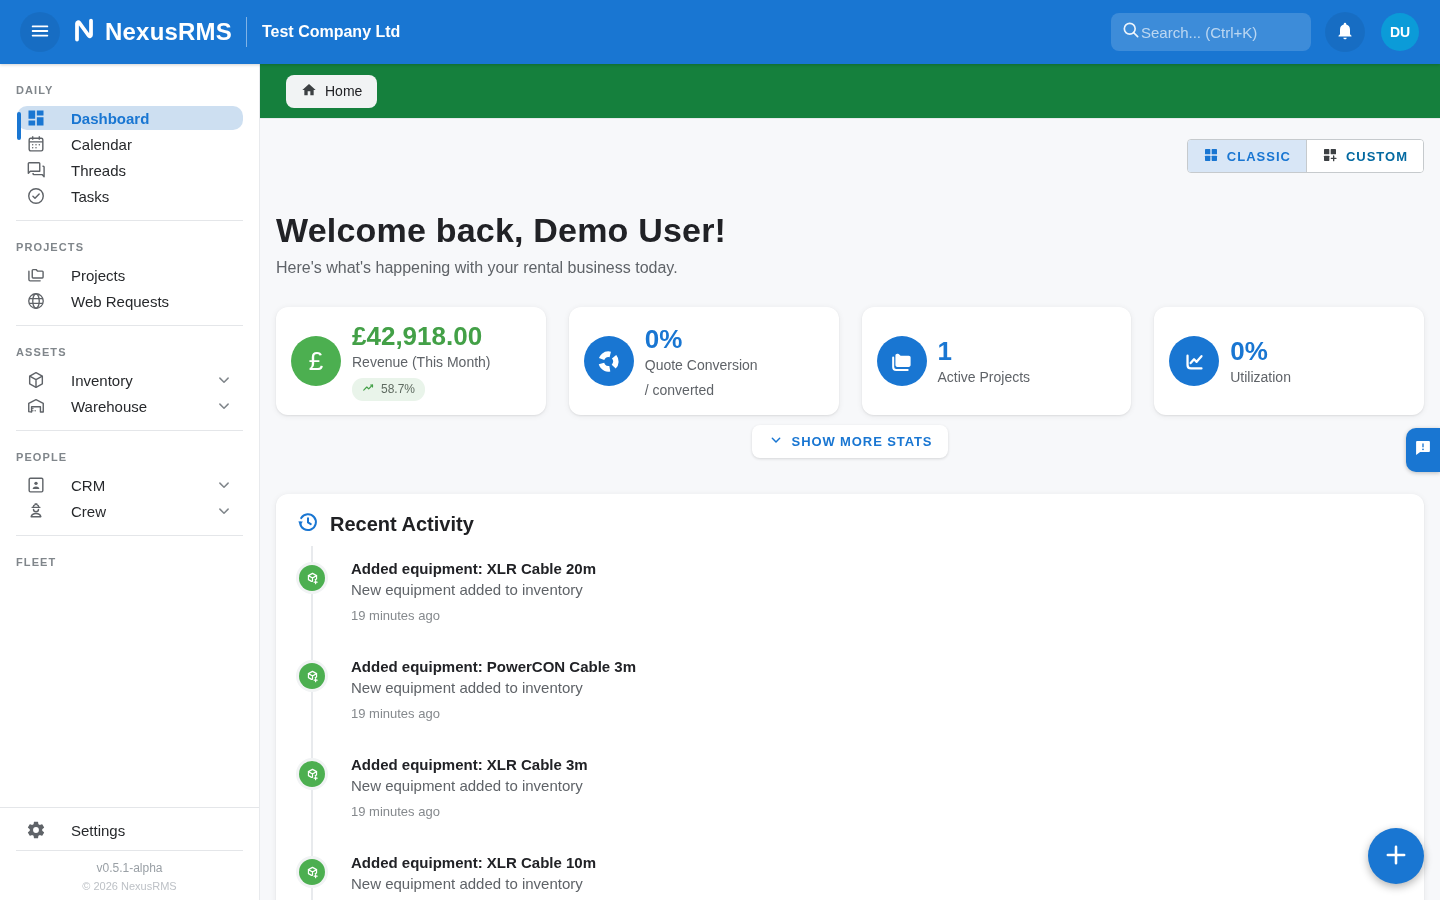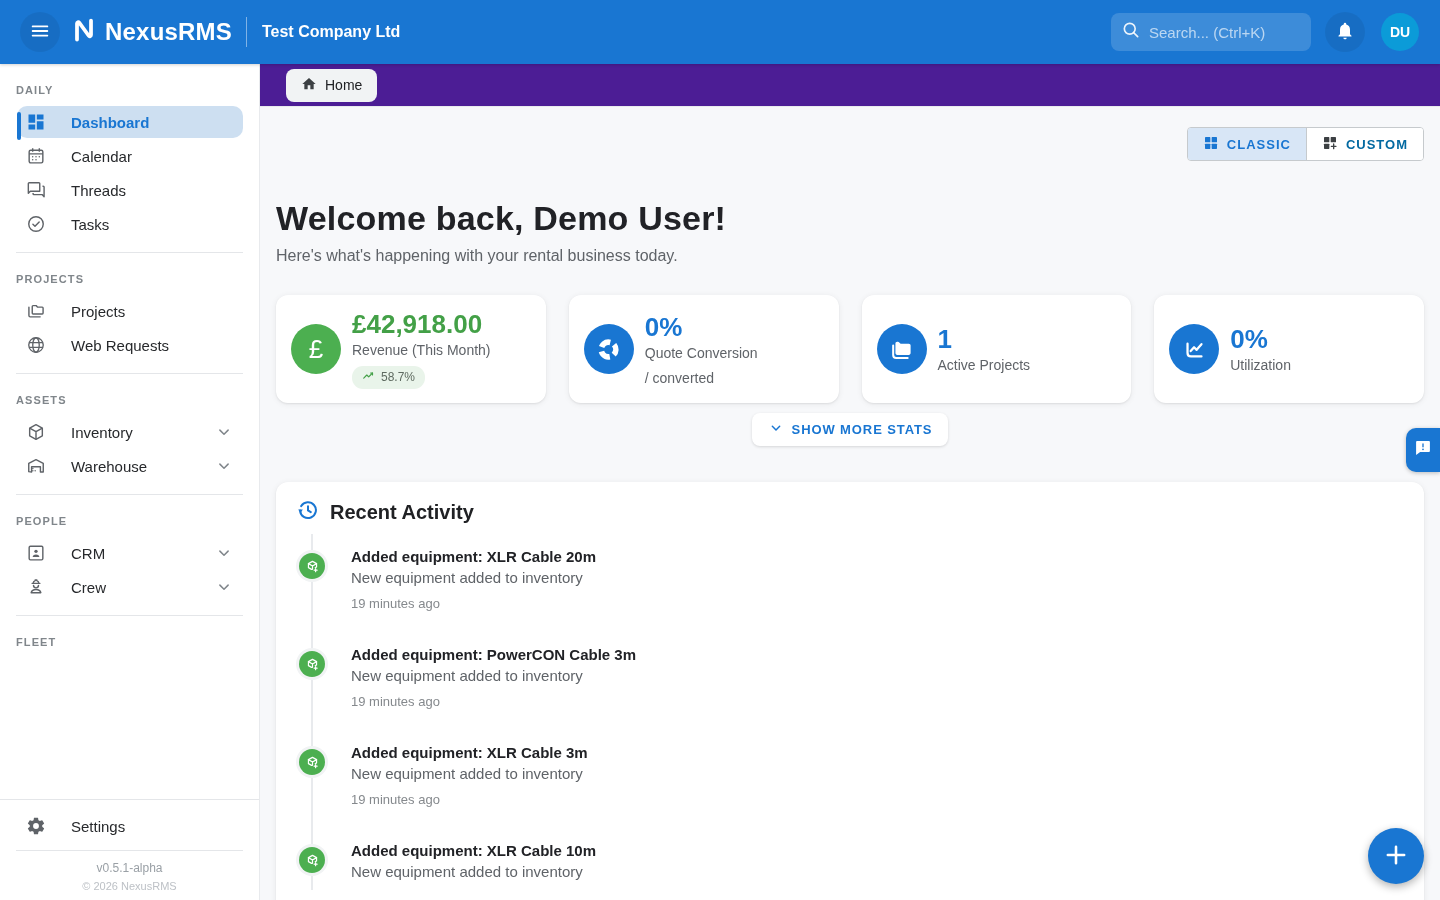--- a/index.html
+++ b/index.html
@@ -11,51 +11,51 @@
             display:flex; align-items:center; padding:0 21px 0 20px; z-index:30;
             box-shadow:0 1px 3px rgba(0,0,0,.18);justify-content:flex-end; }
   .icon-btn-circle { width:40px; height:40px; border-radius:50%; display:flex; align-items:center; justify-content:center;
             background:rgba(0,0,0,.07); border:none; cursor:pointer; flex:0 0 auto; }
   .logo-wrap { display:flex; align-items:center; gap:6px; margin-left:9px; }
   .app-name { color:#fff; font-size:24px; font-weight:700; letter-spacing:.2px; }
   .topbar-divider { width:1px; height:30px; background:rgba(255,255,255,.45); margin:0 15px 0 14px; }
   .company-name { color:#fff; font-size:16px; font-weight:600; }
   .topbar-spacer { flex:1; }
   .search-box { width:200px; height:38px; background:rgba(255,255,255,.16); border-radius:8px;
-            display:flex; align-items:center; padding:0 10px; gap:8px;margin-left:16px; }
+            display:flex; align-items:center; padding:0 10px; gap:0;margin-left:16px; }
   .search-box input { background:transparent; border:none; outline:none; color:#fff; font-size:15px; width:150px;
             font-family:"Liberation Sans", sans-serif; }
   .search-box input::placeholder { color:rgba(255,255,255,.65); }
   .bell-btn { margin-left:14px; }
   .avatar { width:38px; height:38px; border-radius:50%; background:#0b9bd8; color:#fff; font-size:14px; font-weight:700;
             display:flex; align-items:center; justify-content:center; margin-left:16px; cursor:pointer; }
 
   
   .sidebar { position:absolute; top:64px; left:0; width:260px; height:836px; background:#fff;
             border-right:1px solid #e8eaed; z-index:20; overflow:hidden; }
   .nav-section { font-size:11px; font-weight:700; letter-spacing:1.1px; color:#80868b; padding:20px 16px 8px; }
-  .nav-item { height:32px; margin:2px 16px 2px 17px; border-radius:10px; display:flex; align-items:center;
+  .nav-item { height:24px; margin:2px 16px 2px 17px; border-radius:10px; display:flex; align-items:center;
             padding:0 10px 0 9px; cursor:pointer; position:relative; }
   .nav-icon { width:20px; height:20px; color:#5f6368; display:flex; align-items:center; justify-content:center; flex:0 0 auto; }
   .nav-label { font-size:15px; color:#27292c; margin-left:25px; font-weight:500; }
   .nav-chevron { margin-left:auto; display:flex; }
   .nav-item.active { background:#cddff1; }
   .nav-item.active::before { content:""; position:absolute; left:0; top:6px; width:4px; height:28px; border-radius:3px; background:#1976d2; }
   .nav-item.active .nav-icon { color:#1976d2; }
   .nav-item.active .nav-label { color:#1976d2; font-weight:700; }
   .nav-divider { height:1px; background:#e4e6e9; margin:12px 16px 0; }
   .sidebar-footer { position:absolute; bottom:0; left:0; width:100%; background:#fff; border-top:1px solid #e4e6e9; padding-top:8px; }
   .sidebar-footer .nav-divider { margin-top:8px; }
   .version-block { text-align:center; padding:10px 0 8px; }
   .version { font-size:12px; color:#9aa0a6; }
   .copyright { font-size:11px; color:#bdc1c6; margin-top:5px; }
 
   
   .main { position:absolute; top:64px; left:260px; width:1180px; height:836px; background:#f7f8fa; }
-  .breadcrumb-bar { height:43px; background:#4c1d95; border-bottom:1px solid #e8eaed; display:flex; align-items:center; padding-left:26px; }
+  .breadcrumb-bar { height:55px; background:#15803d; border-bottom:1px solid #e8eaed; display:flex; align-items:center; padding-left:26px; }
   .crumb { display:flex; align-items:center; gap:8px; background:#f1f3f4; border-radius:8px; padding:7px 15px;
             font-size:14px; font-weight:500; color:#202124; cursor:pointer; }
   .content { padding:20px 16px 0; }
 
   .toggle-row { display:flex; justify-content:flex-end; }
   .toggle-group { display:flex; border:1px solid #c6cacd; border-radius:4px; overflow:hidden; background:#fff; }
   .toggle-btn { display:flex; align-items:center; gap:8px; padding:0 15px; height:32px; font-size:13px; font-weight:700;
             letter-spacing:1px; border:none; background:#fff; color:#0369a1; cursor:pointer; font-family:"Liberation Sans", sans-serif; }
   .toggle-btn.selected { background:#d8e6f6; color:#1976d2; }
   .toggle-btn + .toggle-btn { border-left:1px solid #c6cacd; }

